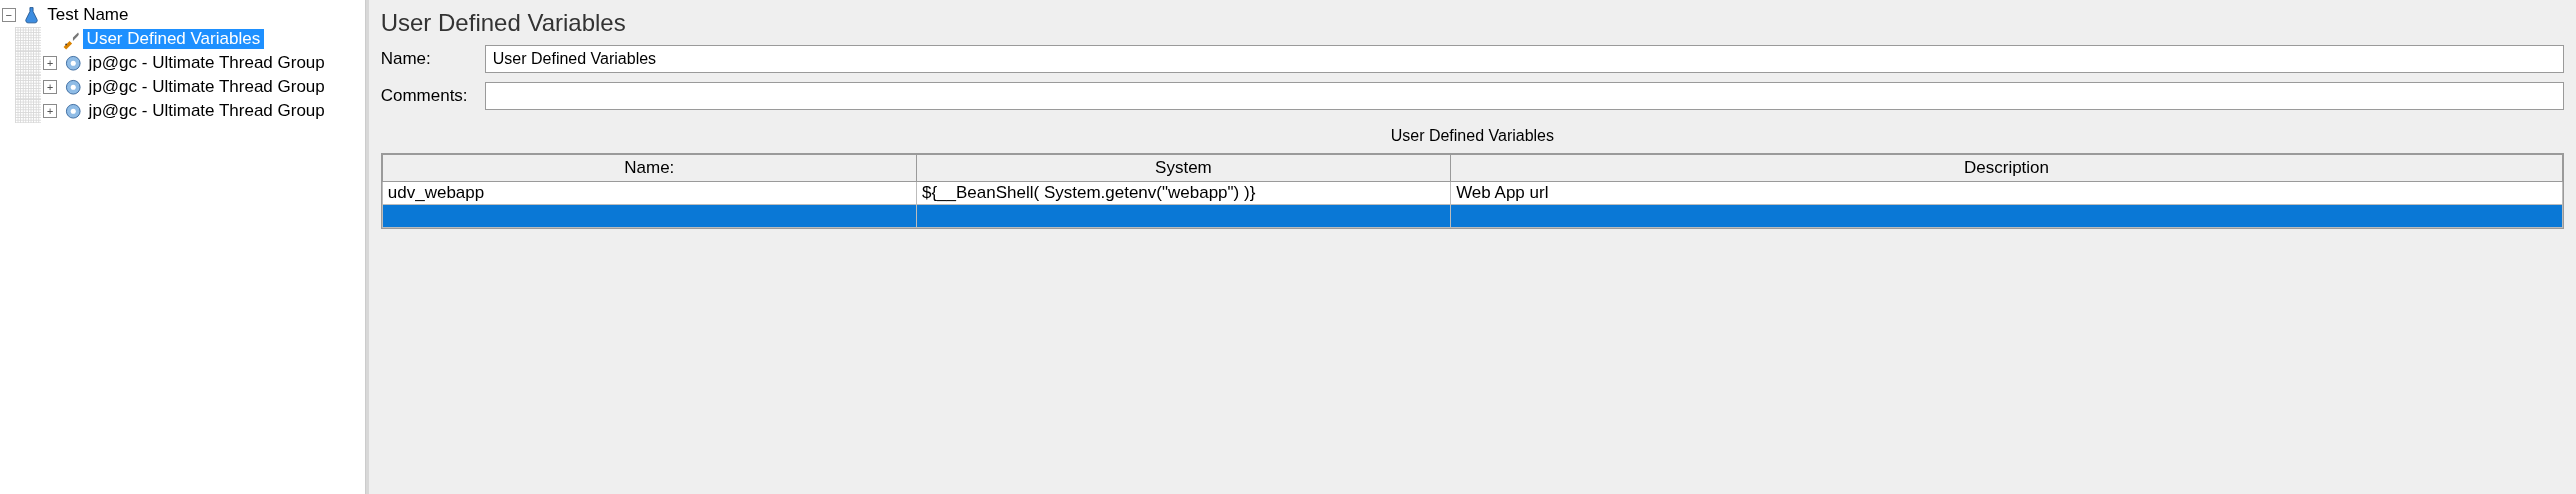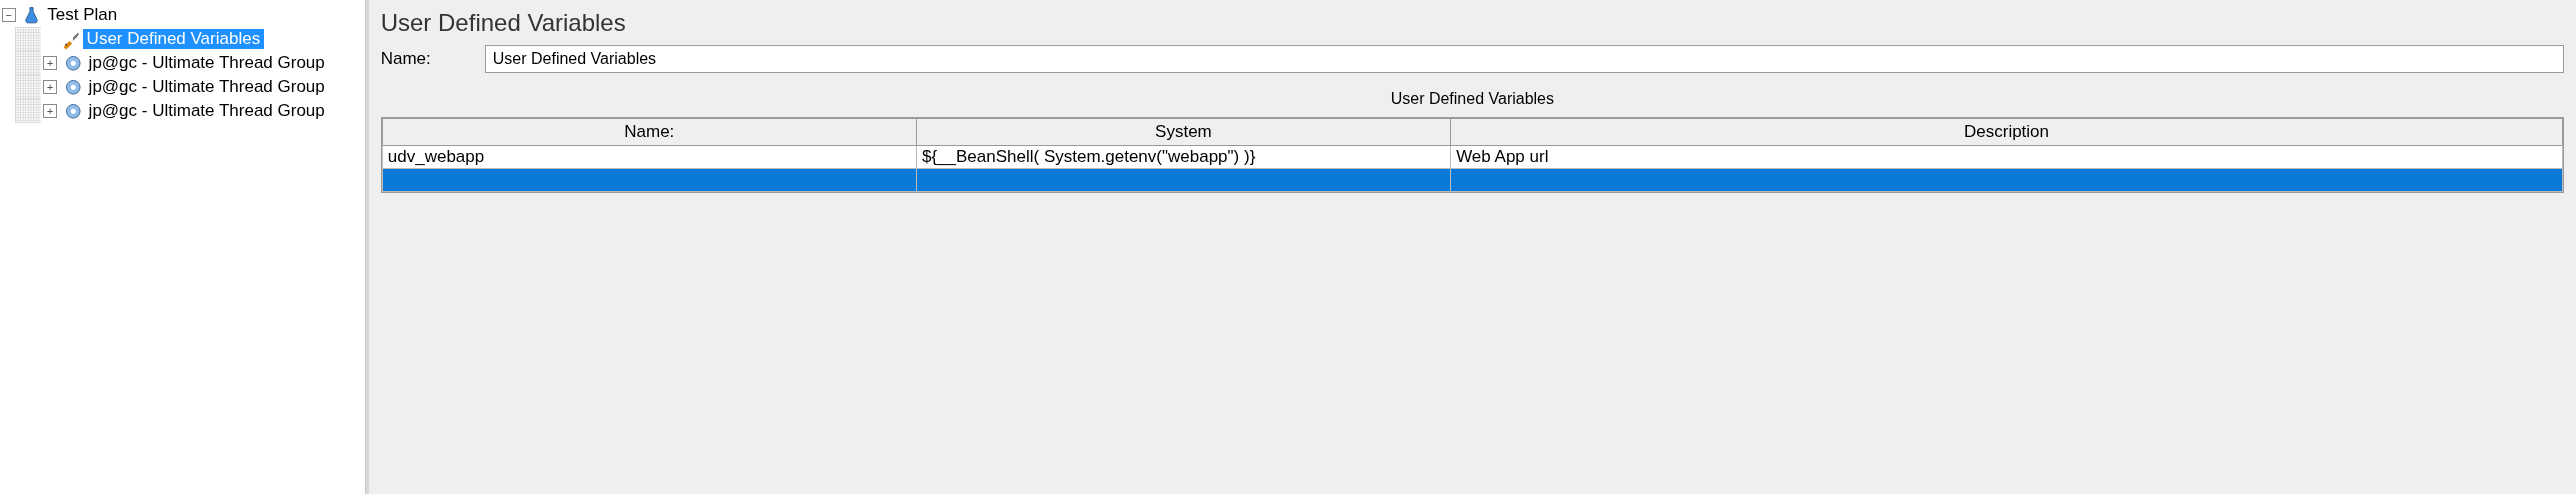--- a/index.html
+++ b/index.html
@@ -31,21 +31,21 @@
 <div class="app">
 
   <div class="tree">
     <div class="row">
       <span class="tog">−</span>
       <span class="icon">
         <svg viewBox="0 0 24 24" width="19" height="19">
             <path d="M10 2h4v5l5 10a3 3 0 0 1-2.7 4.3H7.7A3 3 0 0 1 5 17L10 7V2z" fill="#3d8de0" stroke="#1a4c85"></path>
           </svg>
       </span>
-      <span class="lbl">Test Plan</span>
+      <span class="lbl">Test Name</span>
     </div>
 
     <div id="tree-children">
         <div class="row" style="padding-left: 13.7px;">
           <span class="dots"></span>
           <span style="width: 15.4px; display: inline-block;"></span>
           <span class="icon">
             <svg viewBox="0 0 24 24" width="20.5" height="20.5">
               <path d="M3 21l7-7 3 3-7 7z" fill="#d98200"></path>
               <path d="M14 10l6-6a3 3 0 0 1 0 4l-6 6z" fill="#777"></path>
@@ -89,20 +89,24 @@
         </div>
       </div>
   </div>
 
   <div class="panel">
     <div class="title">User Defined Variables</div>
     <div class="frow">
       <div class="flab">Name:</div>
       <input class="inp" value="User Defined Variables" style="">
     </div>
+    <div class="frow">
+      <div class="flab">Comments:</div>
+      <input class="inp" value="" style="">
+    </div>
     <div class="sec">User Defined Variables</div>
     <div class="tbl">
       <table>
         <colgroup>
             <col style="width:24.5%">
             <col style="width:24.5%">
             <col>
           </colgroup>
         <thead>
             <tr>

